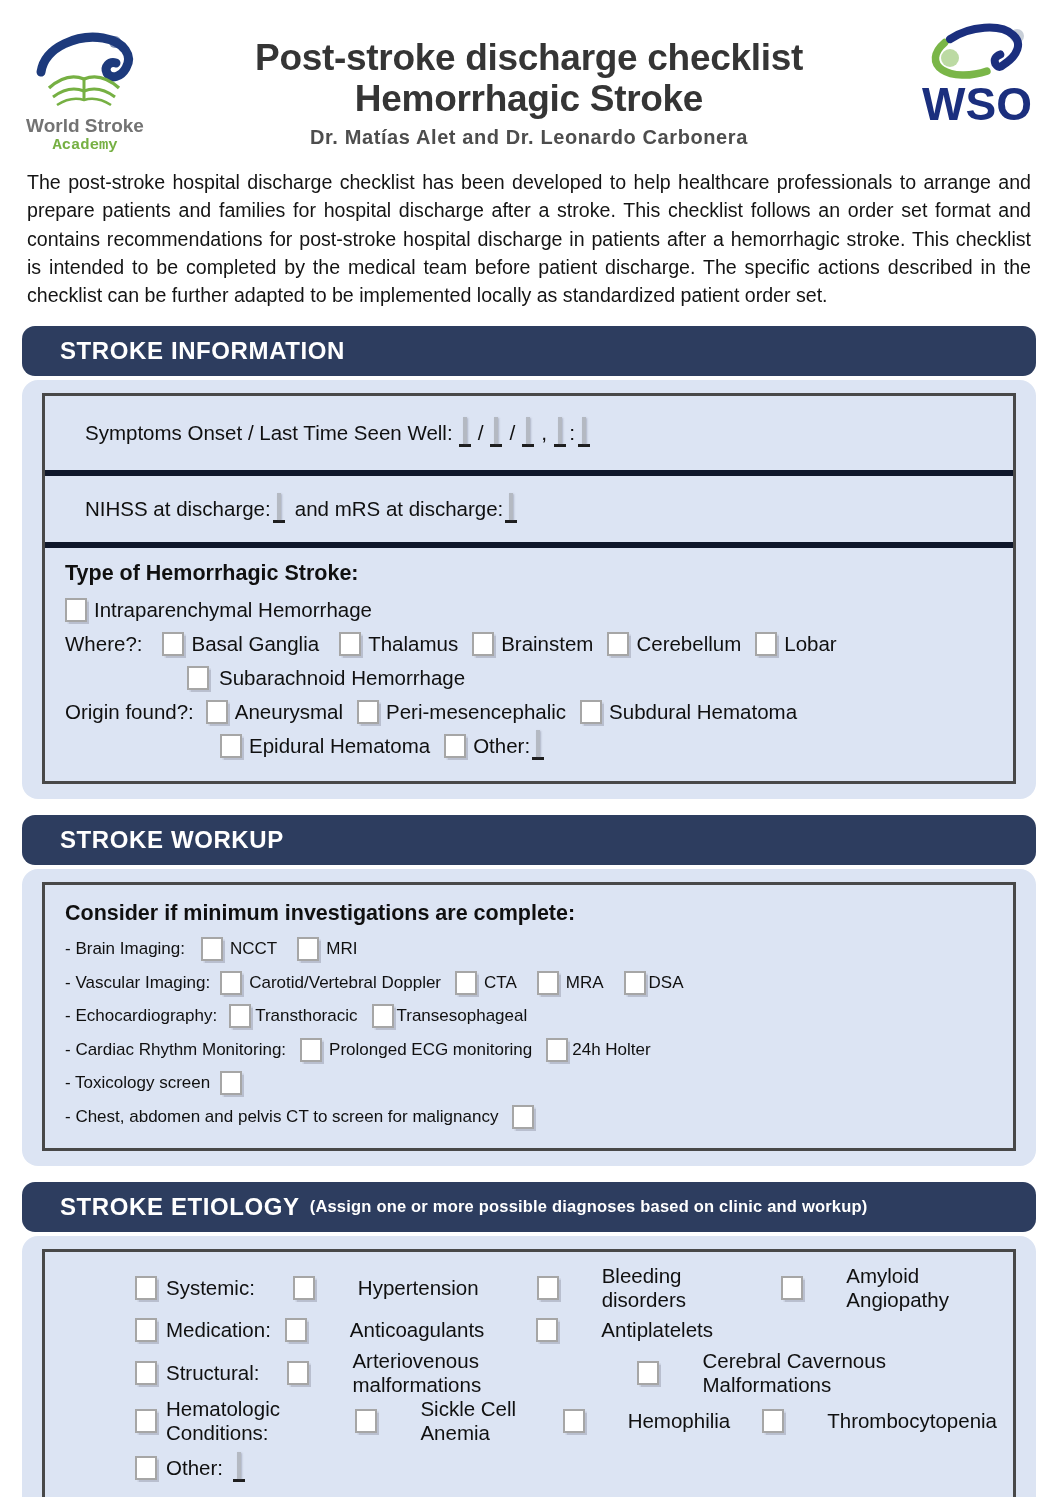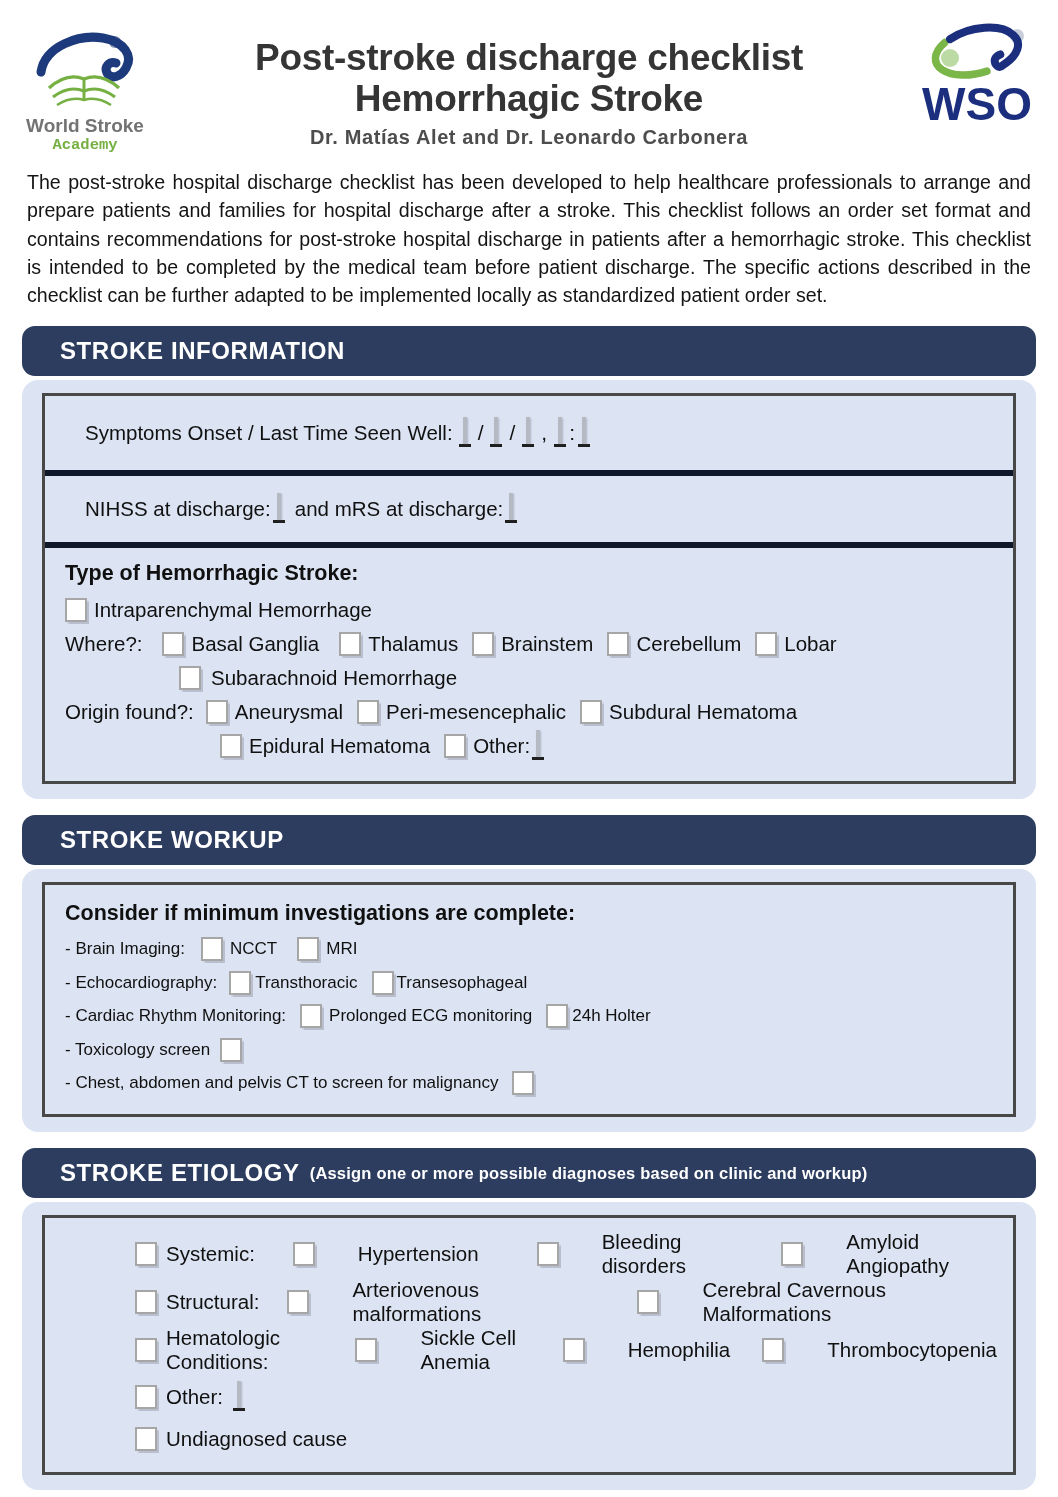--- a/index.html
+++ b/index.html
@@ -177,21 +177,21 @@
               <span class="cb"></span>
               <span>Cerebellum</span>
             </span>
             <span class="opt tight">
               <span class="cb"></span>
               <span>Lobar</span>
             </span>
           </div>
 
           <div class="line indent1">
-            <span class="opt" style="margin-left:4px">
+            <span class="opt" style="margin-left:12px">
               <span class="cb" style="margin-right:10px"></span>
               <span>Subarachnoid Hemorrhage</span>
             </span>
           </div>
 
           <div class="line">
             <span>Origin found?:</span>
             <span class="opt tight" style="margin-left:12px">
               <span class="cb"></span>
               <span>Aneurysmal</span>
@@ -236,20 +236,39 @@
           <span class="opt first">
             <span class="cb"></span>
             <span>NCCT</span>
           </span>
           <span class="opt">
             <span class="cb"></span>
             <span>MRI</span>
           </span>
         </div>
 
+        <div class="wu-line">
+          <span>- Vascular Imaging:</span>
+          <span class="opt tight" style="margin-left:10px">
+            <span class="cb"></span>
+            <span>Carotid/Vertebral Doppler</span>
+          </span>
+          <span class="opt tight">
+            <span class="cb"></span>
+            <span>CTA</span>
+          </span>
+          <span class="opt">
+            <span class="cb"></span>
+            <span>MRA</span>
+          </span>
+          <span class="opt">
+            <span class="cb" style="margin-right:3px"></span>
+            <span>DSA</span>
+          </span>
+        </div>
 
         <div class="wu-line">
           <span>- Echocardiography:</span>
           <span class="opt tight" style="margin-left:12px">
             <span class="cb" style="margin-right:4px"></span>
             <span>Transthoracic</span>
           </span>
           <span class="opt tight">
             <span class="cb" style="margin-right:3px"></span>
             <span>Transesophageal</span>
@@ -301,24 +320,38 @@
           <span class="opt" style="margin-left:58px">
             <span class="cb"></span>
             <span>Bleeding disorders</span>
           </span>
           <span class="opt">
             <span class="cb"></span>
             <span>Amyloid Angiopathy</span>
           </span>
         </div>
 
-
         <div class="et-row">
           <span class="opt lead">
             <span class="cb"></span>
+            <span>Medication:</span>
+          </span>
+          <span class="opt" style="margin-left:14px">
+            <span class="cb"></span>
+            <span>Anticoagulants</span>
+          </span>
+          <span class="opt" style="margin-left:52px">
+            <span class="cb"></span>
+            <span>Antiplatelets</span>
+          </span>
+        </div>
+
+        <div class="et-row">
+          <span class="opt lead">
+            <span class="cb"></span>
             <span>Structural:</span>
           </span>
           <span class="opt" style="margin-left:28px">
             <span class="cb"></span>
             <span>Arteriovenous malformations</span>
           </span>
           <span class="opt" style="margin-left:44px">
             <span class="cb"></span>
             <span>Cerebral Cavernous Malformations</span>
           </span>

